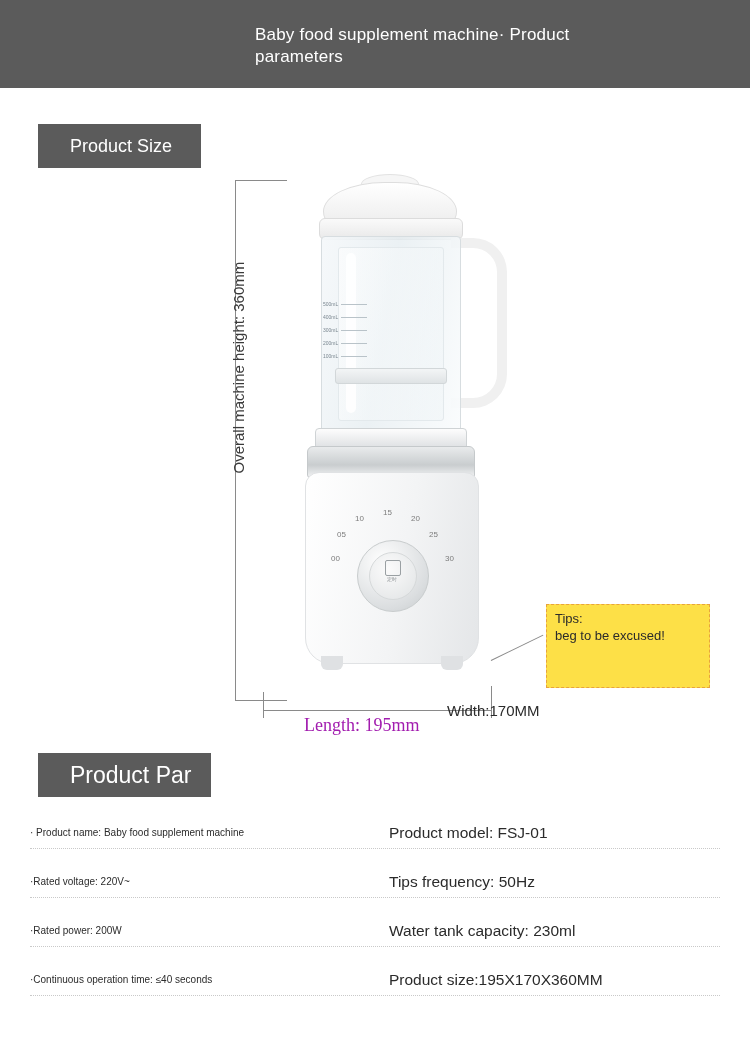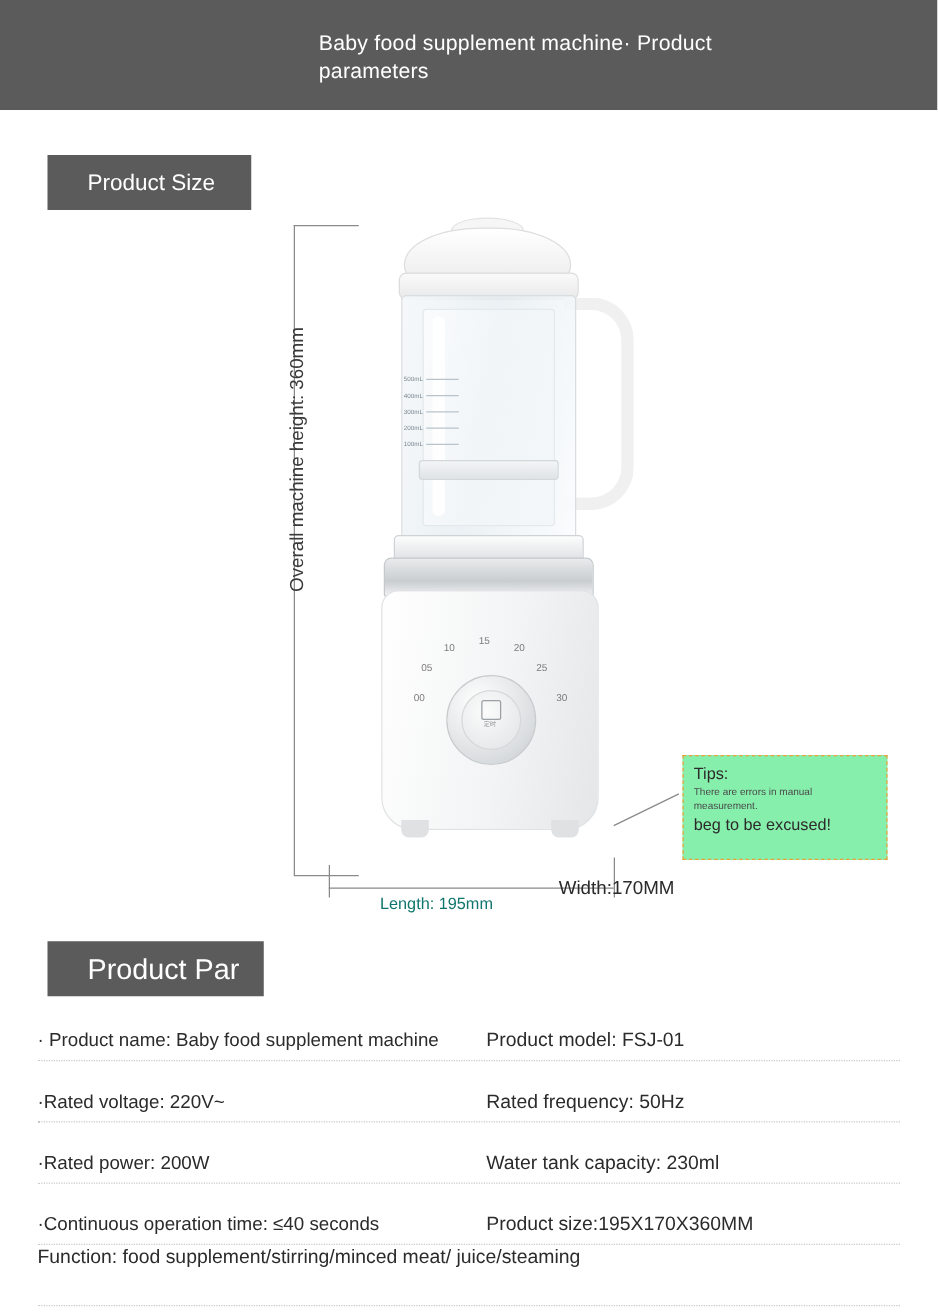--- a/index.html
+++ b/index.html
@@ -127,24 +127,25 @@
     left: 276px;
     top: 516px;
     width: 1px;
     height: 32px;
     background: #8a8a8a;
   }
   .dim-label-h {
     position: absolute;
     left: 85px;
     top: 545px;
-    font-size: 13px;
-    color: #0f766e;
+    font-size: 18px;
+    color: #a21caf;
     background: #ffffff;
     padding: 0 4px;
+    font-family: Liberation Serif, serif;
   }
   .dim-depth-line {
     position: absolute;
     left: 276px;
     top: 490px;
     width: 58px;
     height: 1px;
     background: #8a8a8a;
     transform: rotate(-26deg);
     transform-origin: left center;
@@ -357,21 +358,21 @@
   .foot.right { left: 176px; }
 
   
   .tips-box {
     position: absolute;
     left: 546px;
     top: 604px;
     width: 164px;
     height: 84px;
     border: 1px dashed #e8a33d;
-    background: #86efac;
+    background: #fde047;
     box-sizing: border-box;
     padding: 6px 8px;
   }
   .tips-title {
     font-size: 13px;
     color: #2b2b2b;
     margin-bottom: 2px;
   }
   .tips-small {
     font-size: 8px;
@@ -396,21 +397,21 @@
     display: flex;
     align-items: flex-end;
     border-bottom: 1px dotted #c9c9c9;
     min-height: 44px;
     padding-bottom: 4px;
   }
   .param-row.full { display: block; }
   .param-cell {
     width: 50%;
     box-sizing: border-box;
-    font-size: 15px;
+    font-size: 10px;
     color: #2b2b2b;
     line-height: 19px;
     padding-bottom: 2px;
   }
   .param-cell.left { padding-right: 10px; }
   .param-cell.right { padding-left: 14px; font-size: 15.5px; }
   .param-cell.wide { width: 100%; font-size: 15.5px; padding-bottom: 6px; }
 </style>
 </head>
 <body>
@@ -473,41 +474,37 @@
     <div class="knob-mark"></div>
     <div class="knob-text">定时</div>
 
     <div class="foot left"></div>
     <div class="foot right"></div>
   </div>
 </div>
 
 <div class="tips-box">
   <div class="tips-title">Tips:</div>
-  <div class="tips-small">There are errors in manual measurement.</div>
   <div class="tips-strong">beg to be excused!</div>
 </div>
 
 <div class="section-tag" id="tag-params">
   <span>Product Par</span>
 </div>
 
 <div class="params">
   <div class="param-row">
     <div class="param-cell left">· Product name: Baby food supplement machine</div>
     <div class="param-cell right">Product model: FSJ-01</div>
   </div>
   <div class="param-row">
     <div class="param-cell left">·Rated voltage: 220V~</div>
-    <div class="param-cell right">Rated frequency: 50Hz</div>
+    <div class="param-cell right">Tips frequency: 50Hz</div>
   </div>
   <div class="param-row">
     <div class="param-cell left">·Rated power: 200W</div>
     <div class="param-cell right">Water tank capacity: 230ml</div>
   </div>
   <div class="param-row">
     <div class="param-cell left">·Continuous operation time: ≤40 seconds</div>
     <div class="param-cell right">Product size:195X170X360MM</div>
   </div>
-  <div class="param-row full">
-    <div class="param-cell wide">Function: food supplement/stirring/minced meat/ juice/steaming</div>
-  </div>
 </div>
 
 </body></html>

